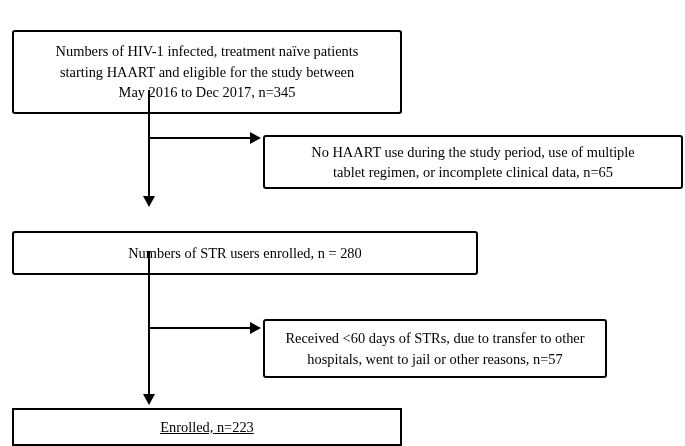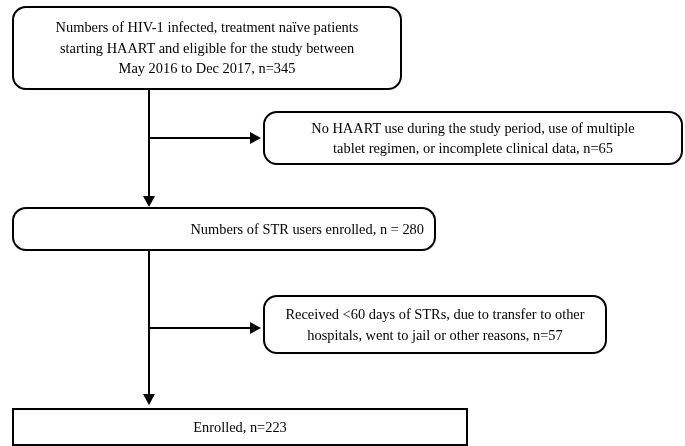--- a/index.html
+++ b/index.html
@@ -25,21 +25,22 @@
     display: flex;
     align-items: center;
     justify-content: center;
     text-align: center;
     color: #000000;
     font-size: 14.4px;
     line-height: 1.42;
     padding: 4px 10px;
   }
   .rounded {
-    border-radius: 14px;
+    border-radius: 3px;
+    margin-top: 24px;
   }
   .box span {
     display: block;
     width: 100%;
     white-space: pre-line;
   }
 
   
   .vline {
     position: absolute;
@@ -83,32 +84,32 @@
   <div class="arrow-down" style="left:143px; top:196px;"></div>
 
   <div class="hline" style="left:148px; top:137px; width:106px;"></div>
   <div class="arrow-right" style="left:250px; top:132px;"></div>
 
   <div class="box rounded" style="left:263px; top:111px; width:420px; height:54px;">
     <span>No HAART use during the study period, use of multiple
 tablet regimen, or incomplete clinical data, n=65</span>
   </div>
 
-  <div class="box rounded" style="left:12px; top:207px; width:424px; height:44px;text-align:right;">
+  <div class="box rounded" style="left:12px; top:207px; width:466px; height:44px;">
     <span>Numbers of STR users enrolled, n = 280</span>
   </div>
 
   <div class="vline" style="left:148px; top:251px; height:150px;"></div>
   <div class="arrow-down" style="left:143px; top:394px;"></div>
 
   <div class="hline" style="left:148px; top:327px; width:106px;"></div>
   <div class="arrow-right" style="left:250px; top:322px;"></div>
 
   <div class="box rounded" style="left:263px; top:295px; width:344px; height:59px;">
     <span>Received &lt;60 days of STRs, due to transfer to other
 hospitals, went to jail or other reasons, n=57</span>
   </div>
 
-  <div class="box" style="left:12px; top:408px; width:456px; height:38px;">
+  <div class="box" style="left:12px; top:408px; width:390px; height:38px;text-decoration:underline;">
     <span>Enrolled, n=223</span>
   </div>
 
 </div>
 
 </body></html>

